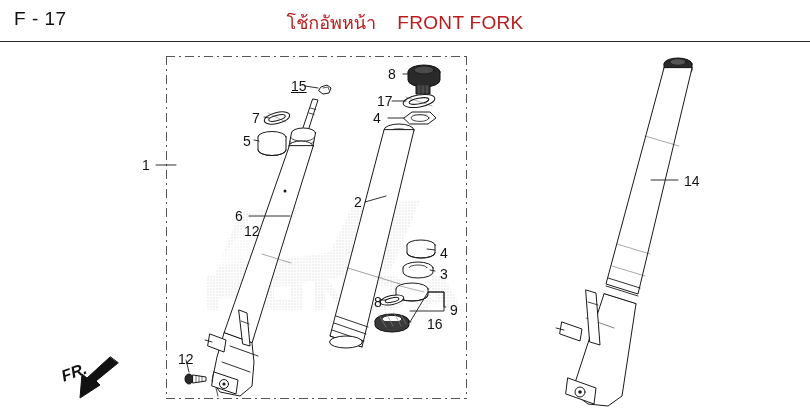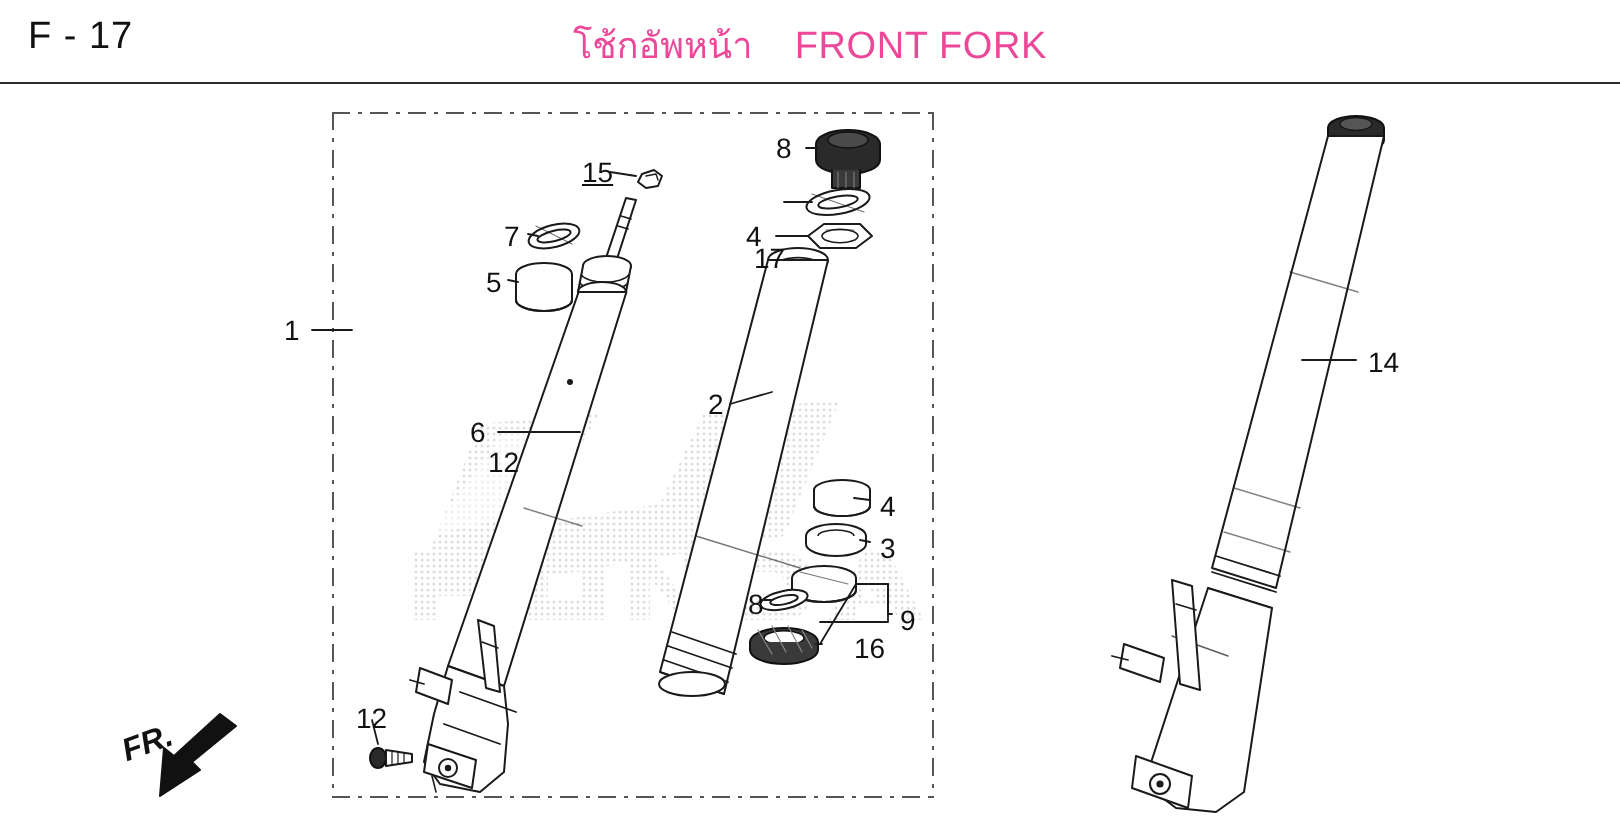--- a/index.html
+++ b/index.html
@@ -10,21 +10,21 @@
   }
   #page{position:relative;width:810px;height:420px;}
 
   
   .hdr-code{
     position:absolute;left:14px;top:8px;
     font-size:19px;letter-spacing:.5px;color:#111;
   }
   .hdr-title{
     position:absolute;left:0;top:8px;width:810px;
-    text-align:center;font-size:19px;color:#ec4899;
+    text-align:center;font-size:19px;color:#b91c1c;
     white-space:nowrap;
   }
   .hdr-title .th{font-family:"DejaVu Sans", sans-serif;font-size:18px;}
   .hdr-title .en{letter-spacing:.3px;}
   .hdr-rule{
     position:absolute;left:0;top:41px;width:810px;height:0;
     border-top:1.6px solid #2b2b2b;
   }
 
   
@@ -281,21 +281,21 @@
   </svg>
 
   <div class="fr-label">FR.</div>
 
   <div id="callouts">
       <div class="callout" style="left: 142px; top: 158px;">1</div>
       <div class="callout" style="left: 291px; top: 79px; text-decoration: underline;">15</div>
       <div class="callout" style="left: 252px; top: 111px;">7</div>
       <div class="callout" style="left: 243px; top: 134px;">5</div>
       <div class="callout" style="left: 388px; top: 67px;">8</div>
-      <div class="callout" style="left: 377px; top: 94px; margin-top: 28px;">17</div>
+      <div class="callout" style="left: 377px; top: 94px;">17</div>
       <div class="callout" style="left: 373px; top: 111px;">4</div>
       <div class="callout" style="left: 354px; top: 195px;">2</div>
       <div class="callout" style="left: 235px; top: 209px;">6</div>
       <div class="callout" style="left: 244px; top: 224px;">12</div>
       <div class="callout" style="left: 440px; top: 246px;">4</div>
       <div class="callout" style="left: 440px; top: 267px;">3</div>
       <div class="callout" style="left: 374px; top: 295px;">8</div>
       <div class="callout" style="left: 450px; top: 303px;">9</div>
       <div class="callout" style="left: 427px; top: 317px;">16</div>
       <div class="callout" style="left: 178px; top: 352px;">12</div>

